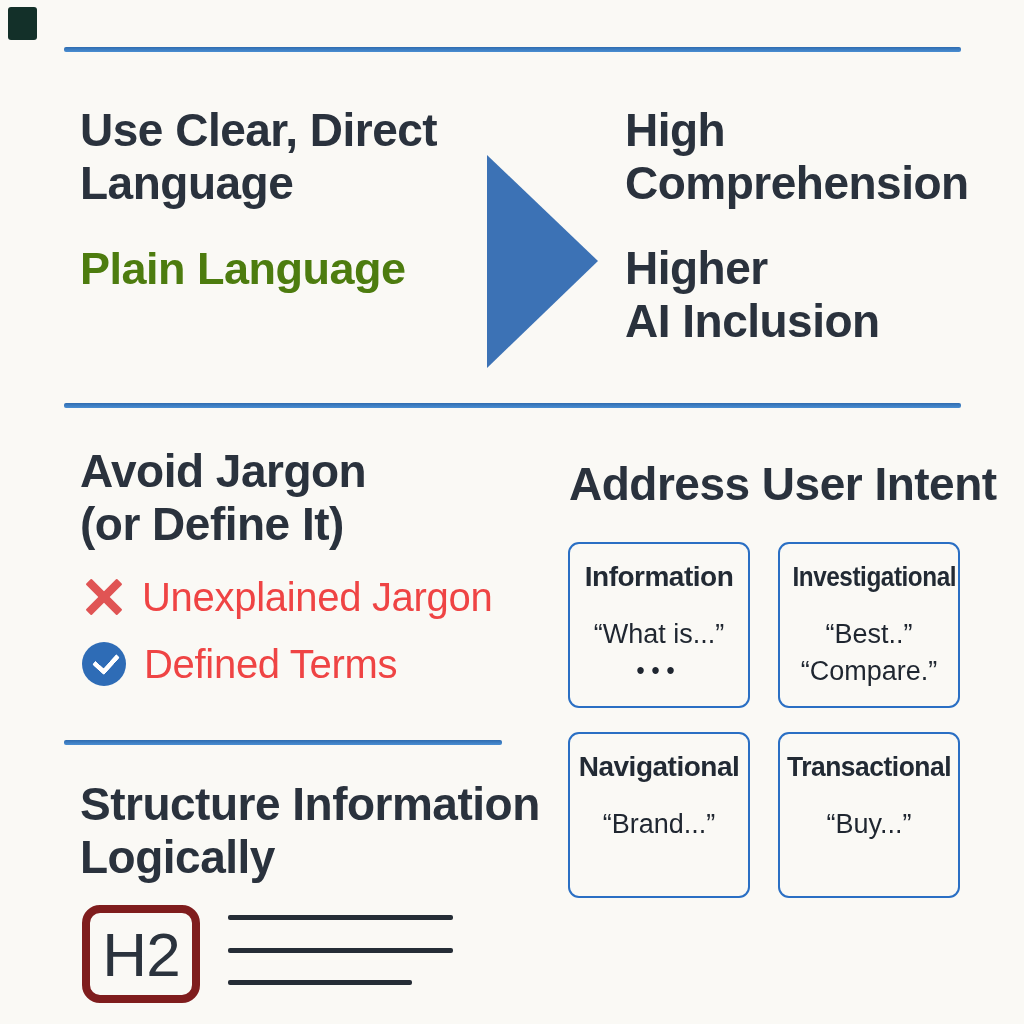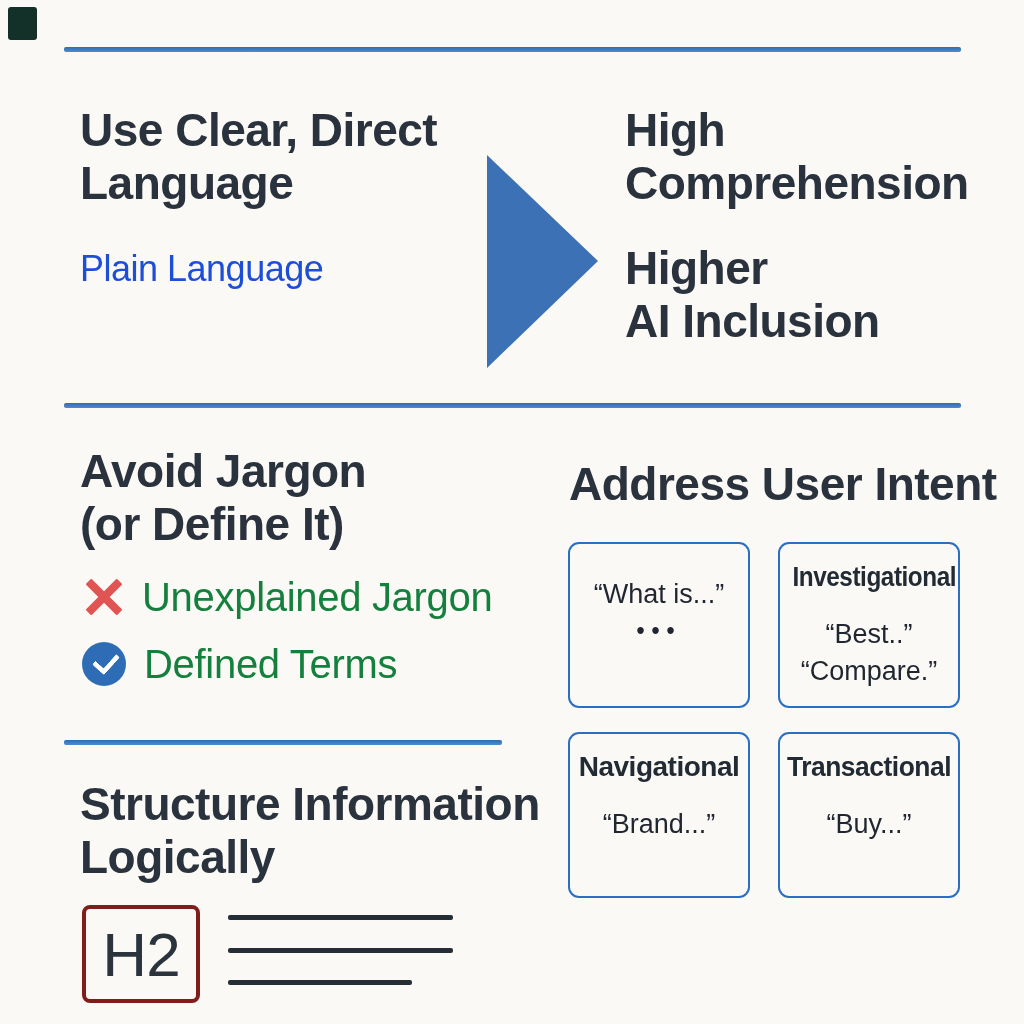--- a/index.html
+++ b/index.html
@@ -9,31 +9,31 @@
     font-family:"Liberation Sans","DejaVu Sans",sans-serif;
     color:#2a323d;
   }
   .abs{position:absolute;}
   .ml{white-space:pre-line;}
   .hrline{height:5px;border-radius:2px;background:linear-gradient(#2f6cb0,#4a8ed2);}
   .corner-mark{left:8px;top:7px;width:29px;height:33px;background:#133029;border-radius:3px;}
 
   
   .h-main{font-size:46px;font-weight:700;line-height:53px;letter-spacing:-0.5px;color:#2a323d;}
-  .h-sub{font-size:36px;font-weight:400;line-height:53px;letter-spacing:-0.5px;color:#1d4ed8;}
+  .h-sub{font-size:45px;font-weight:700;line-height:53px;letter-spacing:-0.5px;color:#4d7c0f;}
   .arrow-right{
     left:487px;top:155px;width:0;height:0;
     border-top:106px solid transparent;
     border-bottom:107px solid transparent;
     border-left:111px solid #3c72b5;
   }
 
   
   .li-row{display:flex;align-items:center;gap:18px;}
-  .li-text{font-size:40px;font-weight:400;letter-spacing:-0.3px;color:#15803d;}
+  .li-text{font-size:40px;font-weight:400;letter-spacing:-0.3px;color:#ef4444;}
   .x-icon{position:relative;width:40px;height:40px;flex:0 0 40px;}
   .x-icon::before,.x-icon::after{
     content:"";position:absolute;left:-2px;top:16px;width:44px;height:8px;
     background:#e05454;border-radius:1px;
   }
   .x-icon::before{transform:rotate(45deg);}
   .x-icon::after{transform:rotate(-45deg);}
   .check-icon{
     position:relative;width:44px;height:44px;flex:0 0 44px;border-radius:50%;
     background:#2e6cb6;
@@ -58,21 +58,21 @@
   .card-title{
     display:inline-block;white-space:nowrap;
     font-size:28px;font-weight:700;color:#222a34;letter-spacing:-0.5px;
   }
   .card-lines{margin-top:19px;font-size:27px;line-height:37px;color:#1f2630;}
   .dots{font-weight:700;letter-spacing:7px;font-size:23px;}
 
   
   .h2box{
     left:82px;top:905px;width:118px;height:98px;box-sizing:border-box;
-    border:4px solid #7f1d1d;border-radius:8px;
+    border:8px solid #7f1d1d;border-radius:18px;
     display:flex;align-items:center;justify-content:center;
   }
   .h2label{font-size:62px;font-weight:400;letter-spacing:-1px;color:#2b333d;}
   .skel{height:4.5px;border-radius:2px;background:#252d36;}
 </style>
 </head>
 <body>
 
 <div class="abs corner-mark"></div>
 
@@ -100,20 +100,21 @@
 </div>
 <div class="abs li-row" style="left:82px;top:641px;height:46px;">
   <span class="check-icon"></span>
   <span class="li-text">Defined Terms</span>
 </div>
 
 <div class="abs h-main" style="left:569px;top:458px;font-size:46px;">Address User Intent</div>
 
 <div class="abs intent-grid">
   <div class="card">
+    <div class="card-title-wrap"><span class="card-title">Information</span></div>
     <div class="card-lines">
       <div class="card-line1">“What is...”</div>
       <div class="card-line2 dots">•••</div>
     </div>
   </div>
   <div class="card">
     <div class="card-title-wrap"><span class="card-title" style="transform: scaleX(0.868); transform-origin: center center;">Investigational</span></div>
     <div class="card-lines">
       <div class="card-line1">“Best..”</div>
       <div class="card-line2">“Compare.”</div>

